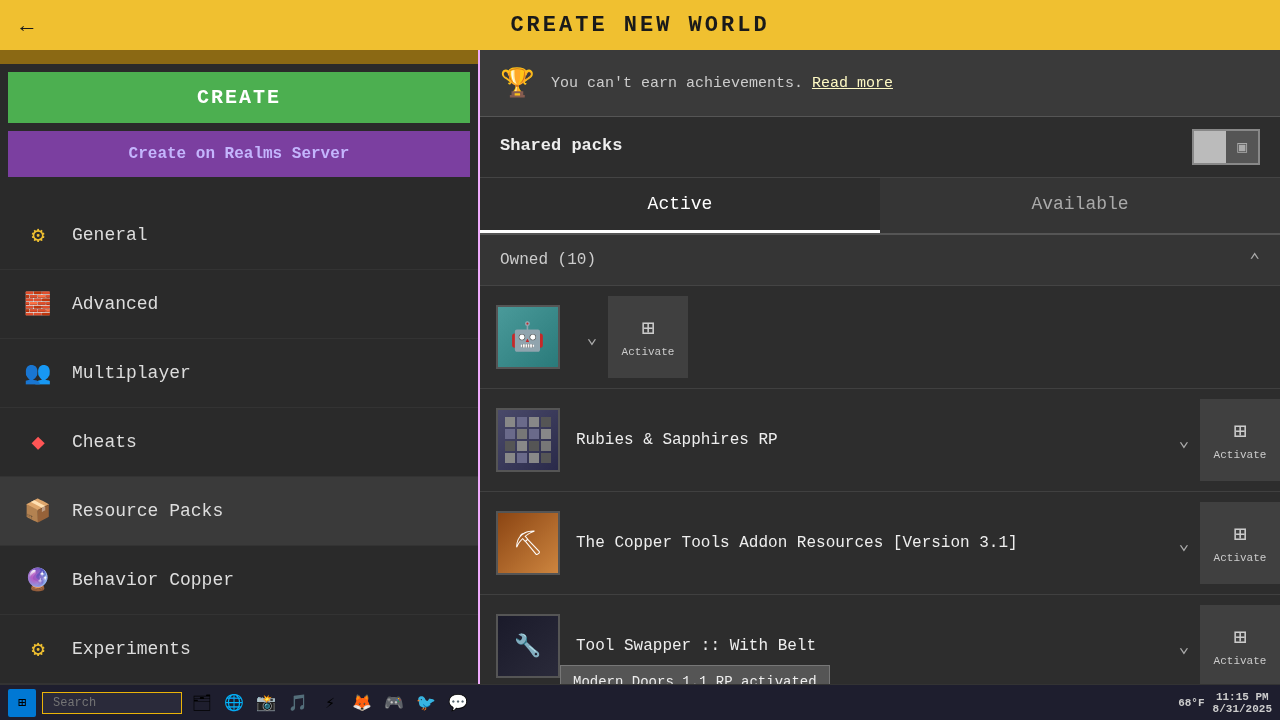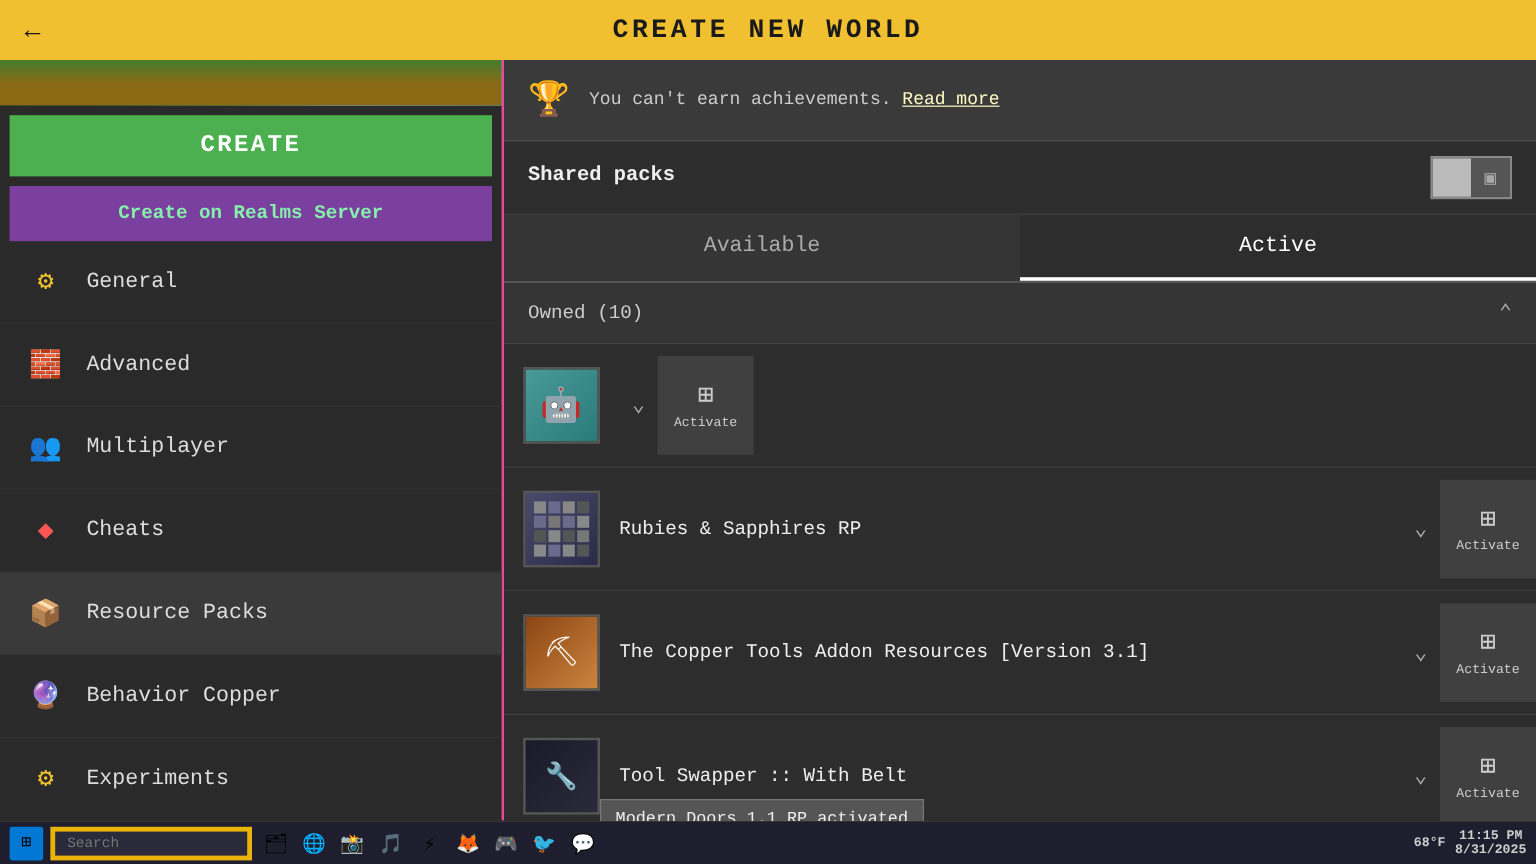--- a/index.html
+++ b/index.html
@@ -42,25 +42,25 @@
 
     
     .main {
       display: flex;
       flex: 1;
       overflow: hidden;
     }
 
     
     .sidebar {
-      width: 420px;
+      width: 480px;
       background: #2a2a2a;
       display: flex;
       flex-direction: column;
-      border-right: 2px solid #ec4899;
+      border-right: 2px solid #f0abfc;
     }
     .sidebar-preview {
       height: 160px;
       background: linear-gradient(135deg, #1a4a1a 0%, #2d6b2d 30%, #4a9a4a 50%, #87ceeb 70%, #6ab4f0 100%);
       position: relative;
       overflow: hidden;
     }
     .sidebar-preview-ground {
       position: absolute;
       bottom: 0;
@@ -76,25 +76,25 @@
       border: none;
       color: #fff;
       font-size: 20px;
       font-weight: bold;
       letter-spacing: 2px;
       cursor: pointer;
       text-transform: uppercase;
       font-family: 'Courier New', monospace;
     }
     .realms-btn {
-      margin: 0 8px 0;
+      margin: 0 8px 24px;
       padding: 14px;
       background: #7B3FA0;
       border: none;
-      color: #86efac;
+      color: #c4b5fd;
       font-size: 16px;
       font-weight: bold;
       cursor: pointer;
       font-family: 'Courier New', monospace;
     }
 
     .nav-item {
       display: flex;
       align-items: center;
       padding: 16px 20px;
@@ -328,25 +328,25 @@
       background: #0078d4;
       display: flex;
       align-items: center;
       justify-content: center;
       font-size: 14px;
       cursor: pointer;
       border-radius: 2px;
     }
     .taskbar-search {
       background: #2a2a3a;
-      border: 4px solid #eab308;
+      border: 1px solid #eab308;
       color: #f0abfc;
       padding: 3px 10px;
       font-size: 12px;
-      width: 168px;
+      width: 140px;
       font-family: 'Courier New', monospace;
     }
     .taskbar-icons {
       display: flex;
       align-items: center;
       gap: 4px;
     }
     .taskbar-app {
       width: 28px;
       height: 28px;
@@ -443,22 +443,22 @@
       <div class="shared-packs-info">
         <div class="shared-packs-title">Shared packs</div>
       </div>
       <div class="toggle-container">
         <div class="toggle-btn active"></div>
         <div class="toggle-monitor">▣</div>
       </div>
     </div>
 
     <div class="tabs">
+      <button class="tab active">Active</button>
       <button class="tab">Available</button>
-      <button class="tab active">Active</button>
     </div>
 
     <div class="pack-list">
 
       <div class="section-header">
         <span>Owned (10)</span>
         <span class="chevron-icon">⌃</span>
       </div>
 
       <div class="pack-item" style="padding-right:0;">

